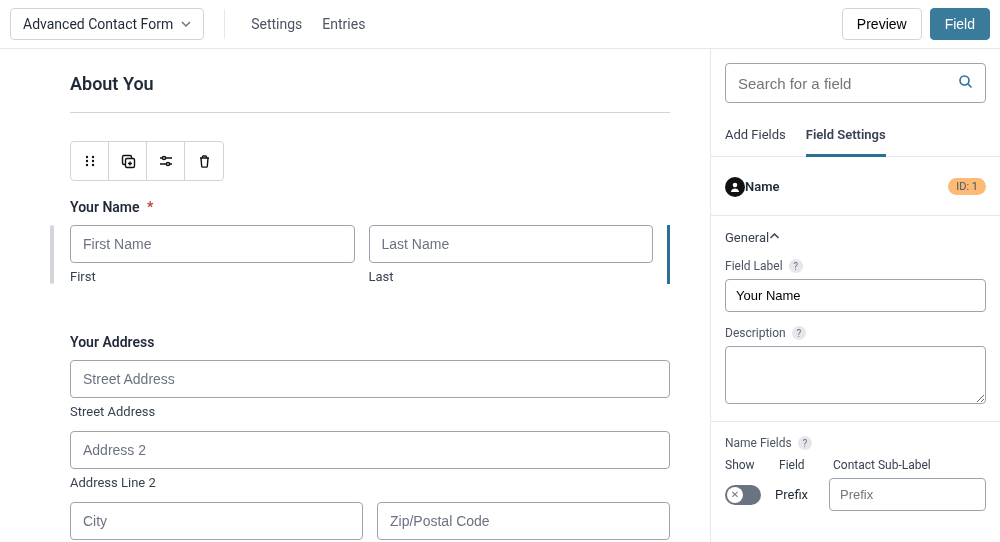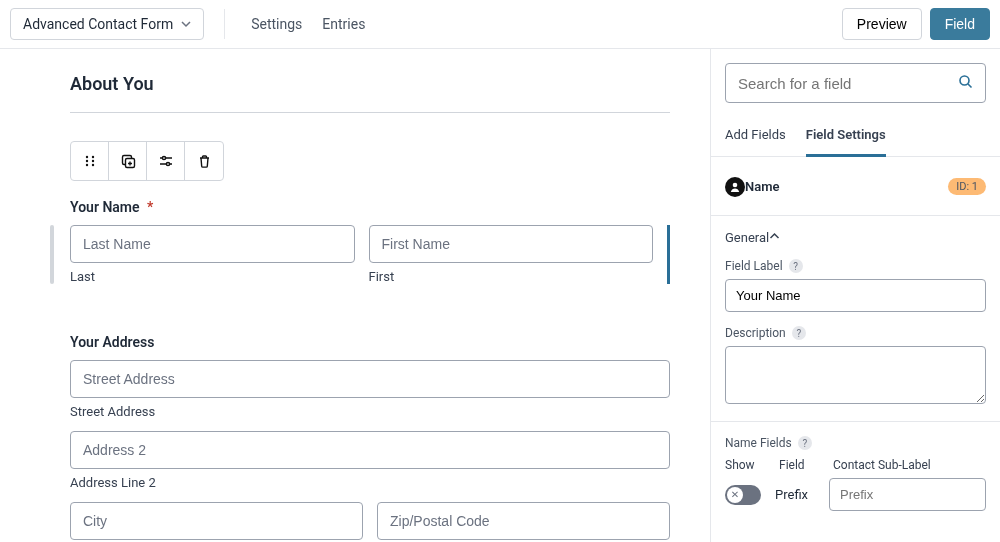--- a/index.html
+++ b/index.html
@@ -134,26 +134,26 @@
 
     
     <div class="field-block">
       <div class="field-label">
         <span>Your Name</span>
         <span class="req">*</span>
       </div>
       <div class="selected-wrap">
         <div class="row">
           <div class="col">
+            <input class="text-input" placeholder="First Name" style="">
+            <div class="sub-label">First</div>
+          </div>
+          <div class="col">
             <input class="text-input" placeholder="Last Name" style="">
             <div class="sub-label">Last</div>
-          </div>
-          <div class="col">
-            <input class="text-input" placeholder="First Name" style="">
-            <div class="sub-label">First</div>
           </div>
         </div>
       </div>
     </div>
 
     
     <div class="field-block" style="margin-top:50px;">
       <div class="field-label">Your Address</div>
       <input class="text-input" placeholder="Street Address" style="">
       <div class="sub-label">Street Address</div>

